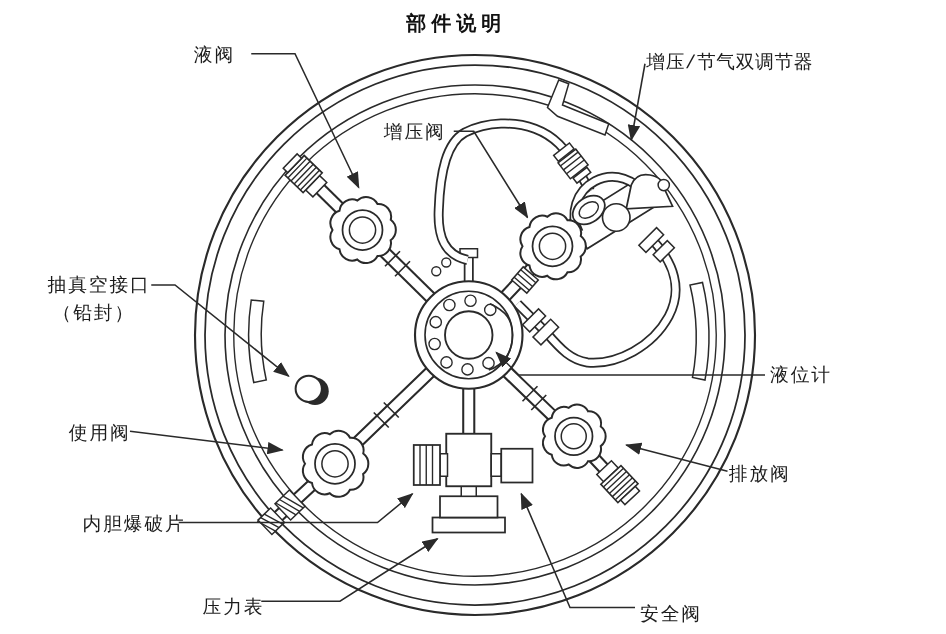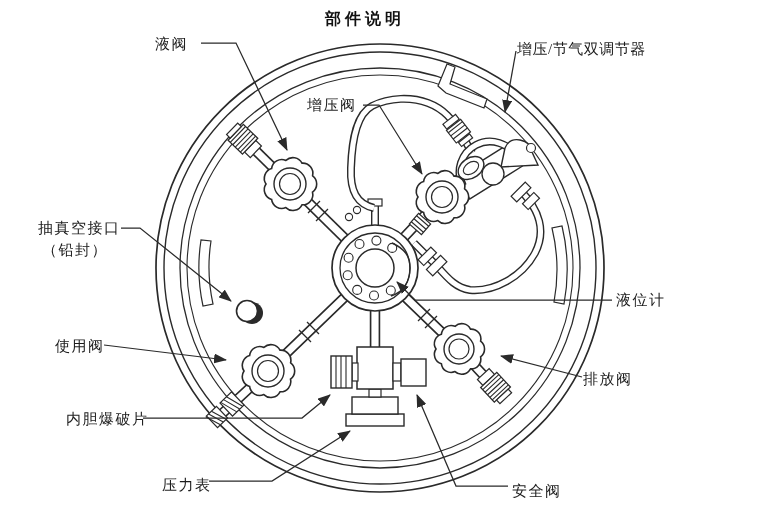--- a/index.html
+++ b/index.html
@@ -1,18 +1,18 @@
 <!DOCTYPE html>
 <html><head>
 <meta charset="utf-8">
 <style>
   html,body{margin:0;padding:0;background:#fff;}
   .stage{
     position:relative;width:757px;height:507px;background:#fff;overflow:hidden;
-    font-family:Liberation Serif, serif;
+    font-family:Liberation Mono, monospace;
   }
   svg{position:absolute;left:0;top:0;}
   .lbl{font-size:15px;fill:#1c1c1c;letter-spacing:1.5px;}
   .title-txt{font-size:16px;font-weight:bold;fill:#111;letter-spacing:4px;}
   .ink{stroke:#2a2a2a;fill:none;}
   .wfill{fill:#ffffff;stroke:#2a2a2a;}
   .pipe-o{stroke:#2a2a2a;fill:none;stroke-width:10.5;}
   .pipe-i{stroke:#ffffff;fill:none;stroke-width:7.2;}
   .tube-o{stroke:#2a2a2a;fill:none;stroke-width:8;}
   .tube-i{stroke:#ffffff;fill:none;stroke-width:5.2;}

